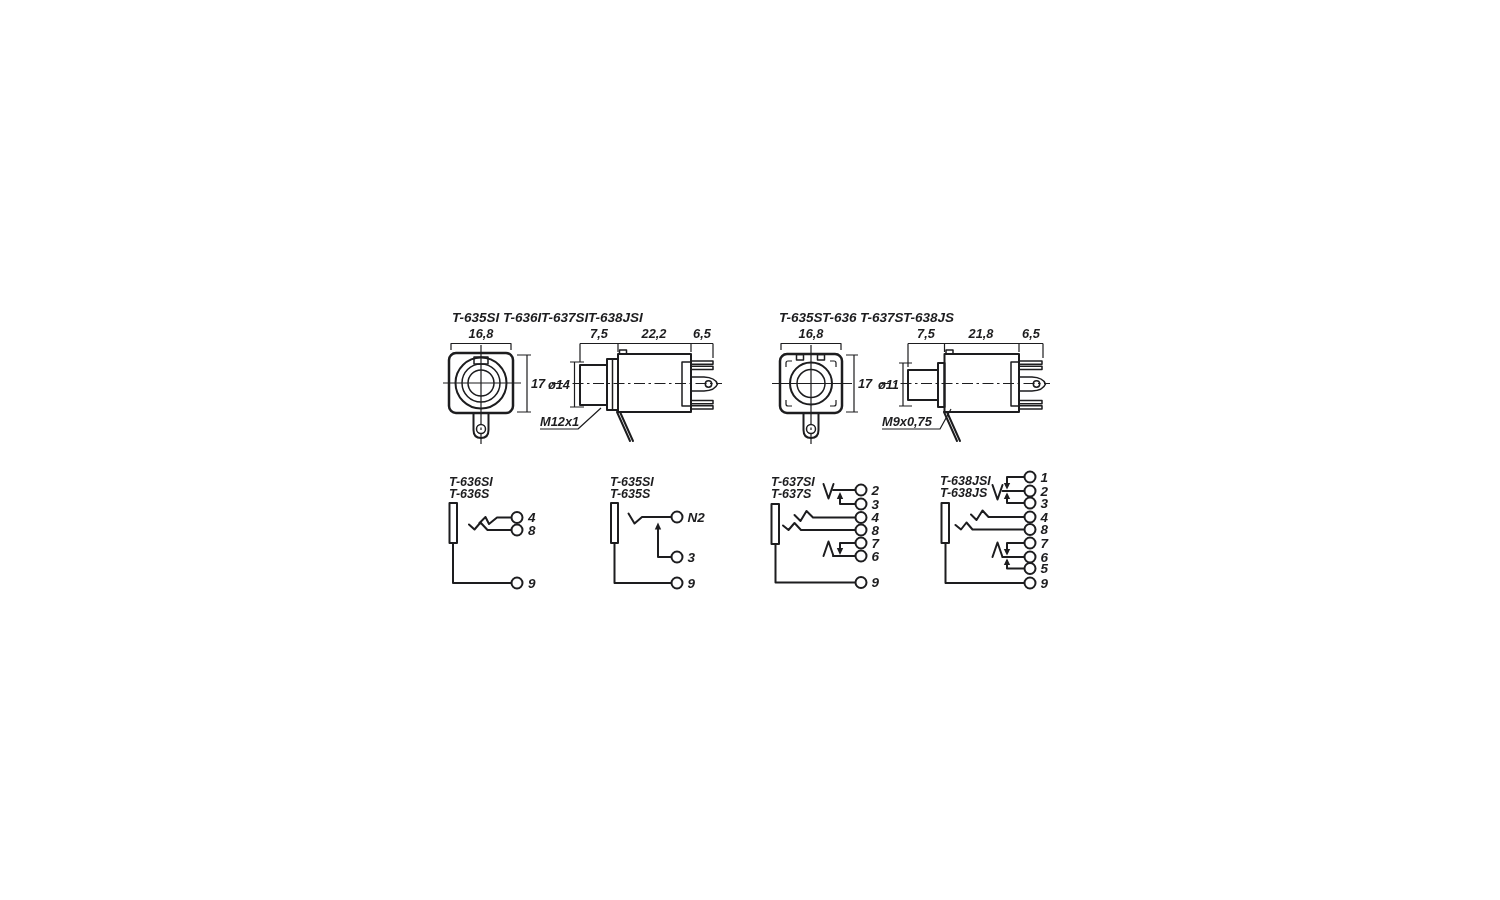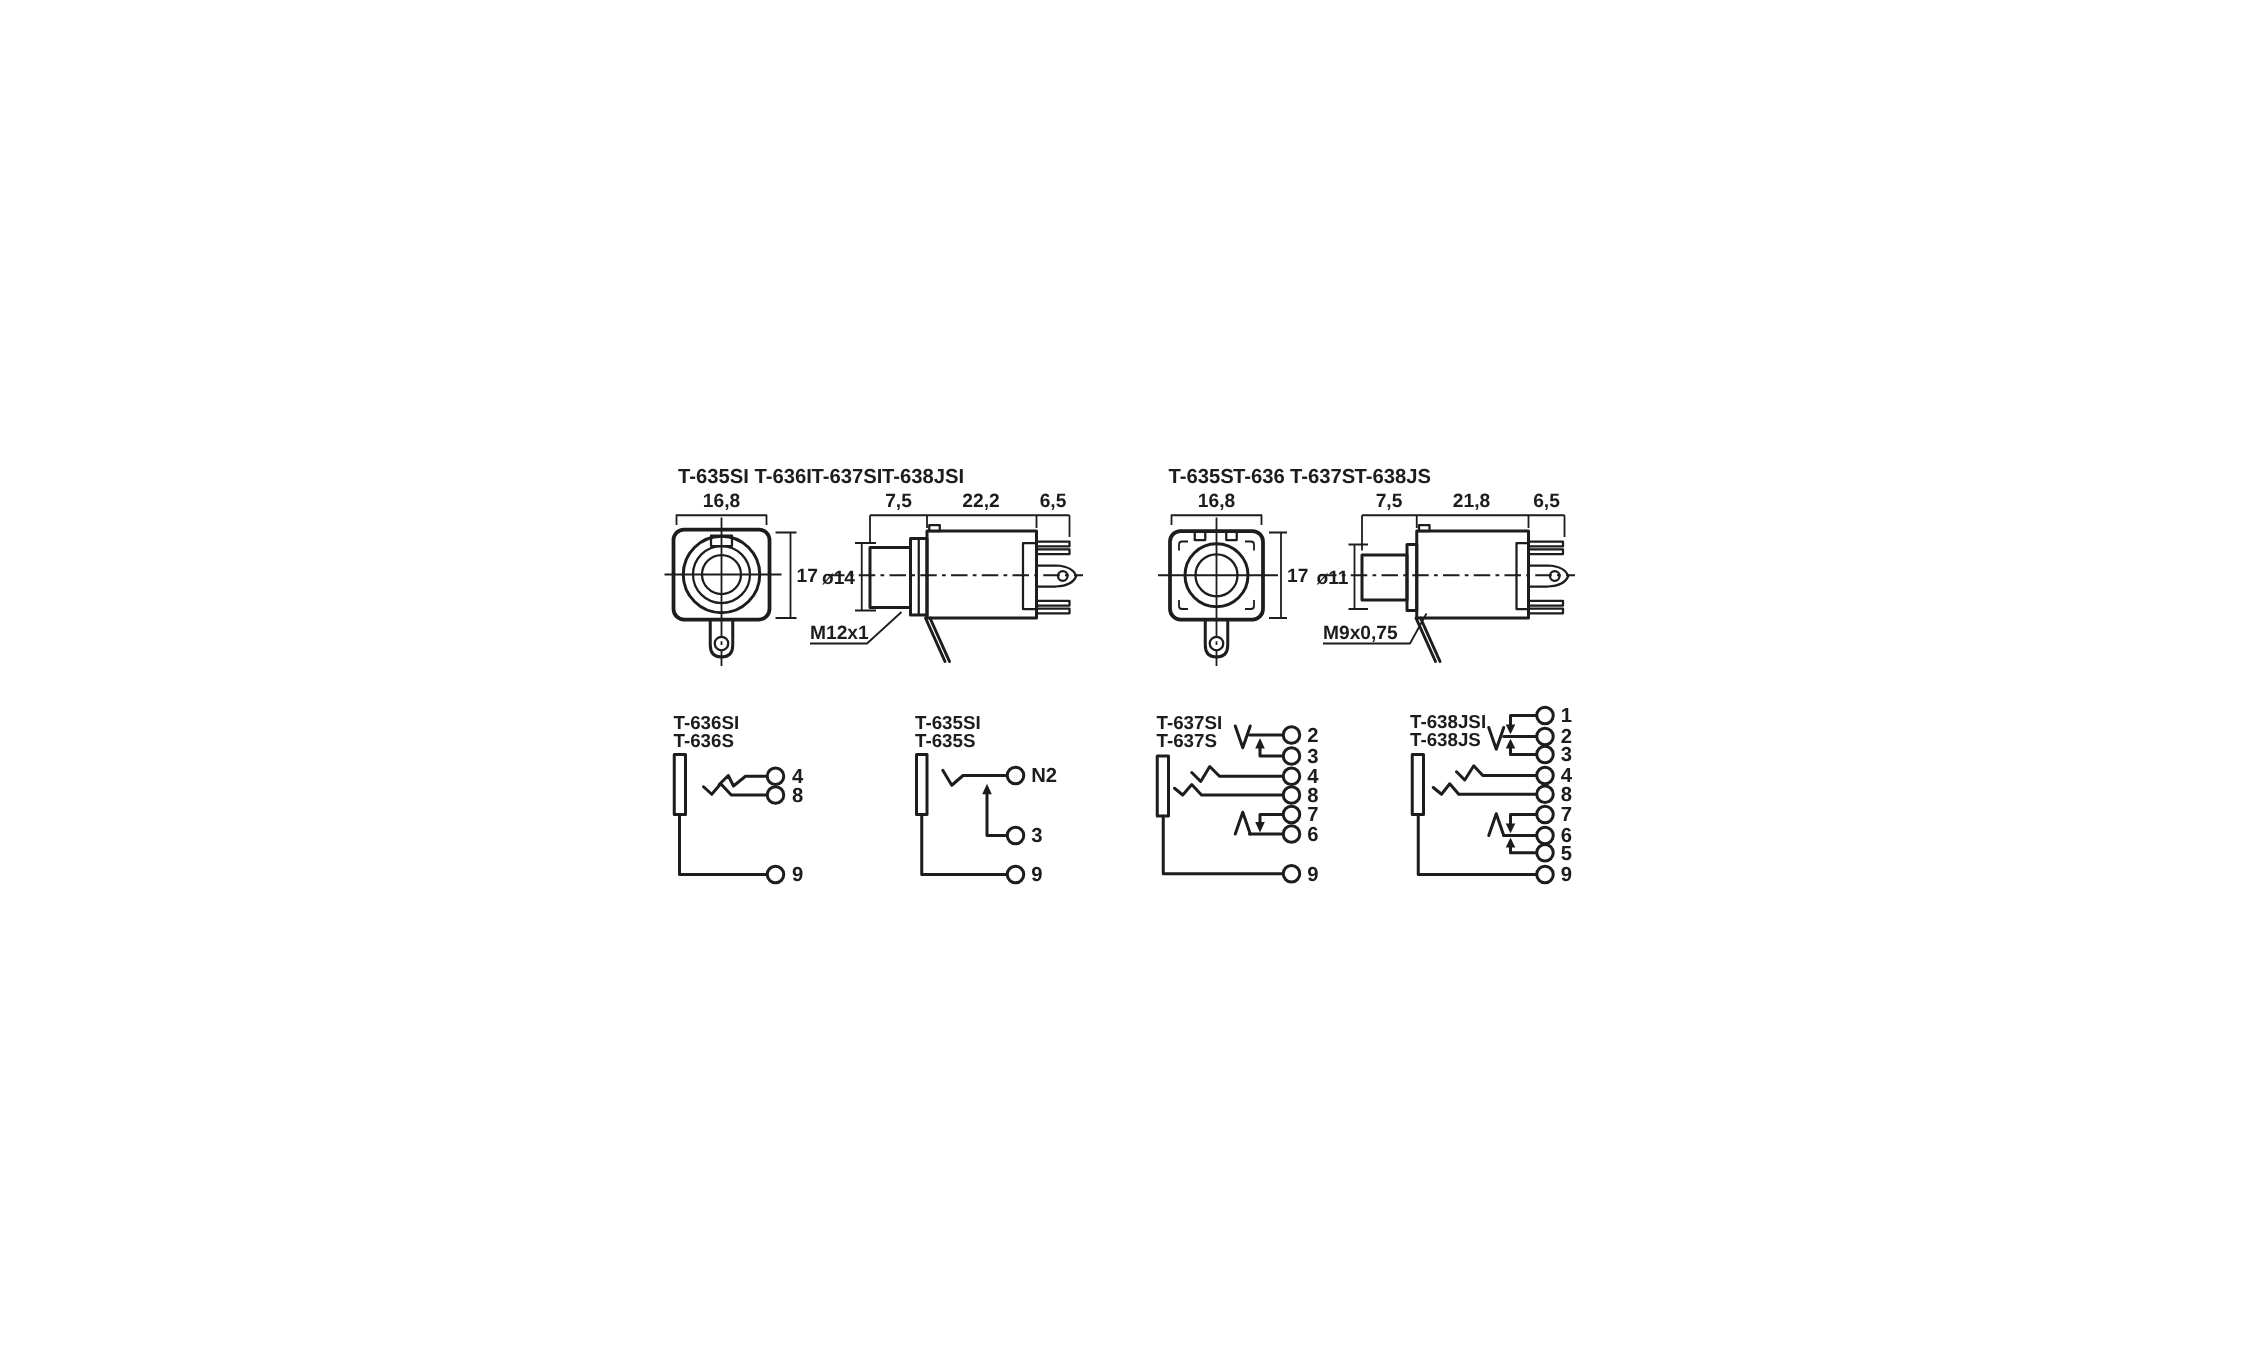--- a/index.html
+++ b/index.html
@@ -1,16 +1,16 @@
 <!DOCTYPE html>
 <html><head>
 <meta charset="utf-8">
 <style>
   html,body{margin:0;padding:0;background:#fff;}
-  .stage{position:relative;width:1500px;height:824px;background:#fff;overflow:hidden;}
+  .stage{position:relative;width:1500px;height:824px;background:#fff;overflow:hidden;font-style:italic;}
   svg{display:block;}
   
   .s2 {stroke:#1d1d1f;stroke-width:2;fill:none;stroke-linecap:round;stroke-linejoin:round;}
   .s25{stroke:#1d1d1f;stroke-width:2.5;fill:none;stroke-linejoin:round;}
   .s15{stroke:#1d1d1f;stroke-width:1.5;fill:none;stroke-linejoin:round;}
   .s12{stroke:#1d1d1f;stroke-width:1.2;fill:none;stroke-linejoin:round;}
   .cl {stroke:#1d1d1f;stroke-width:1.2;fill:none;stroke-dasharray:11 3.5 2.5 3.5;}
   .term{stroke:#1d1d1f;stroke-width:2;fill:#fff;}
   .arrow{fill:#1d1d1f;stroke:none;}
   text{font-family:"Liberation Sans","DejaVu Sans",sans-serif;font-weight:700;fill:#1d1d1f;}

